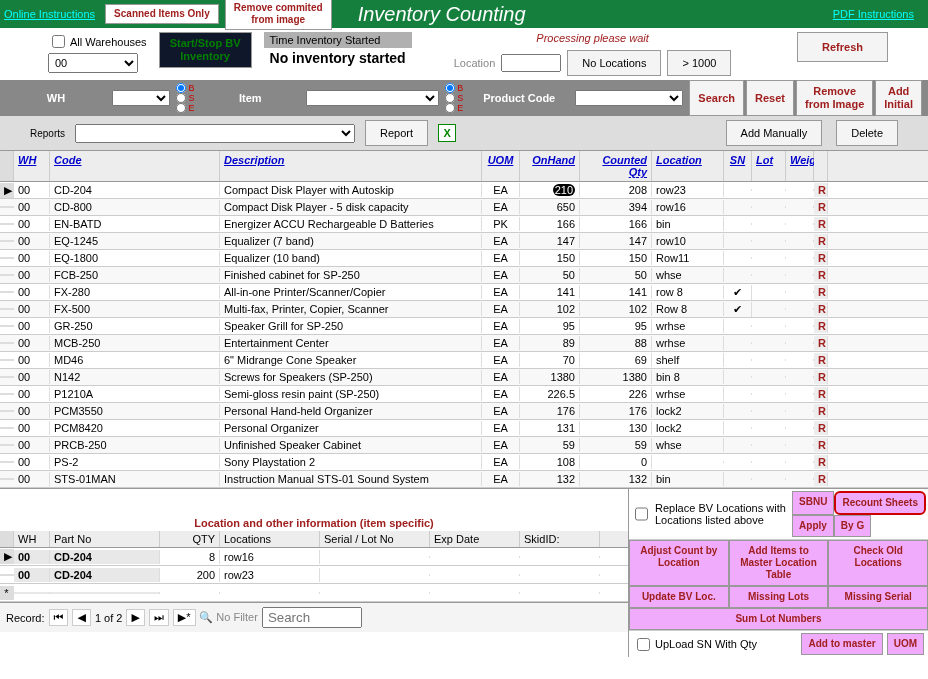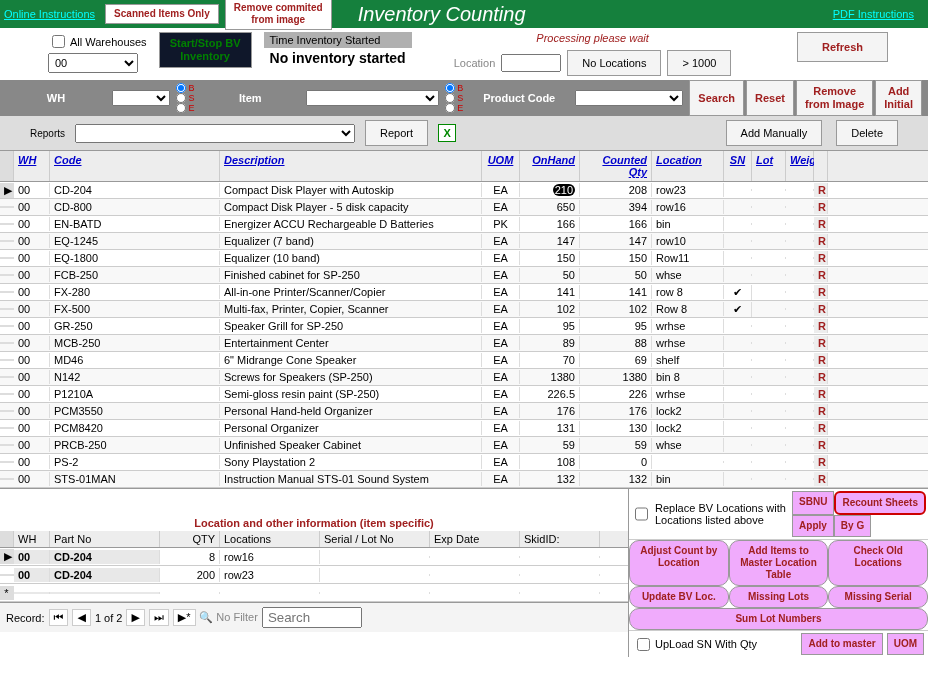--- a/index.html
+++ b/index.html
@@ -68,21 +68,21 @@
 .s-ser { width:110px; }
 .s-exp { width:90px; }
 .s-skid { width:80px; }
 .bright { width:300px; border-left:1px solid #999; }
 .bright .toprow { display:flex; align-items:center; padding:2px; gap:2px; }
 .bright .replace { font-size:11px; flex:1; display:flex; gap:4px; }
 .minibtn { border:1px solid #999; padding:4px 6px; font-size:10px; color:#a02020; font-weight:bold; cursor:pointer; text-align:center; background:#f0abfc; line-height:12px; }
 .mbtns { display:flex; flex-direction:column; gap:0; }
 .highlighted { border:2px solid #c00; border-radius:6px; }
 .bgrid { display:flex; flex-wrap:wrap; border-top:1px solid #ccc; }
-.bgrid .minibtn { flex:1 1 33%; min-width:90px;border-radius:10px; }
+.bgrid .minibtn { flex:1 1 33%; min-width:90px; }
 .recordnav { display:flex; align-items:center; padding:4px 6px; gap:4px; border-top:1px solid #999; font-size:11px; background:#f4f4f4; }
 .recordnav .nbtn { border:1px solid #ccc; padding:1px 4px; cursor:pointer; background:#fff; }
 .recordnav input.searchbox { width:100px; padding:1px 4px; }
 .norec { color:#888; }
 .bright-bottom { display:flex; align-items:center; padding:2px 4px; gap:4px; border-top:1px solid #ccc; }
 input[type=text].mini { width:60px; font-size:11px; padding:1px; }
 select.mini { width:120px; font-size:11px; }
 </style>
 </head>
 <body>

